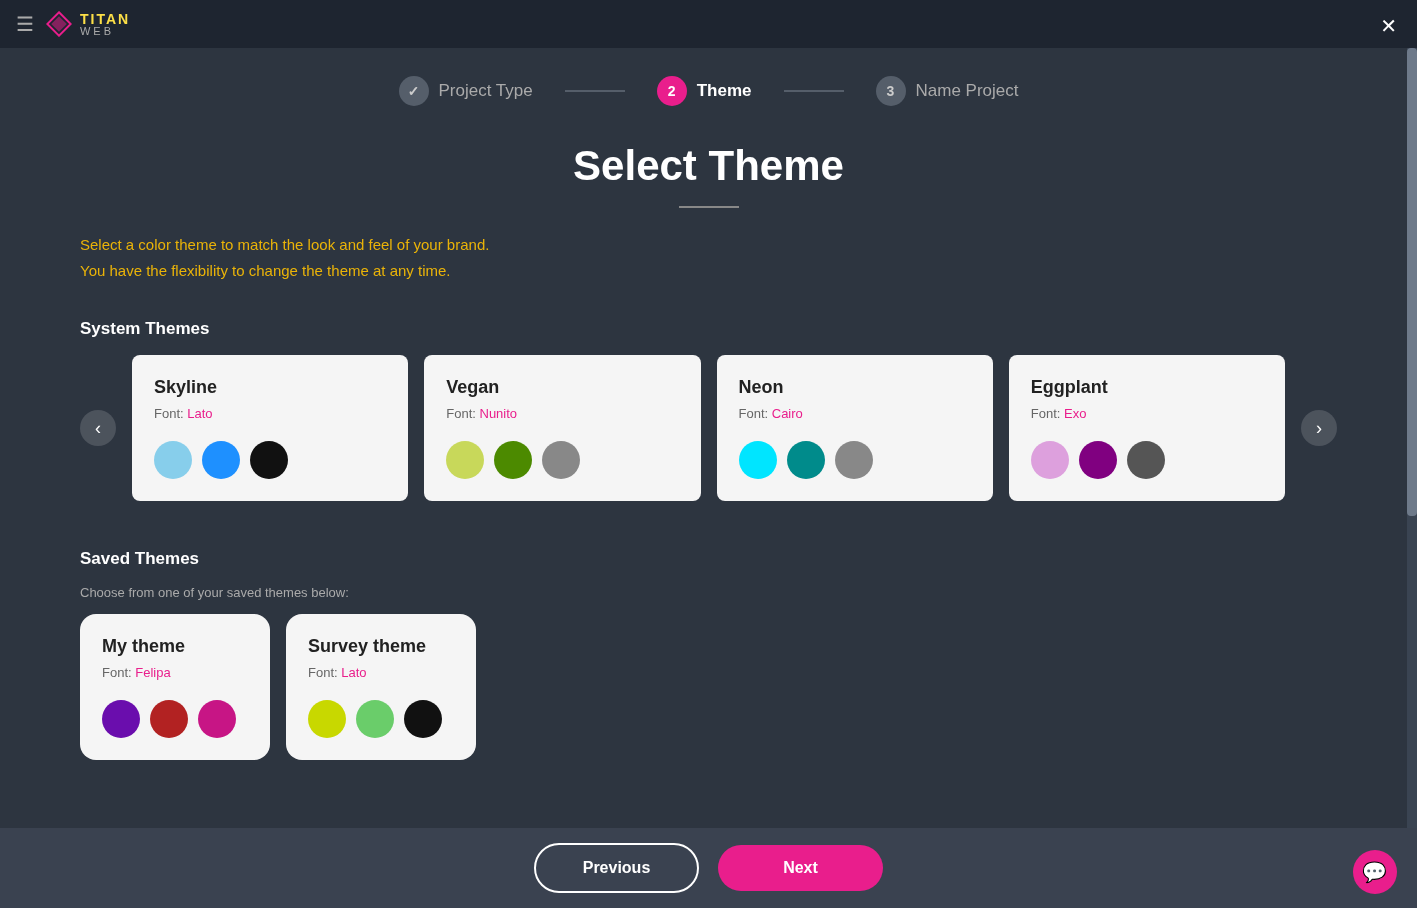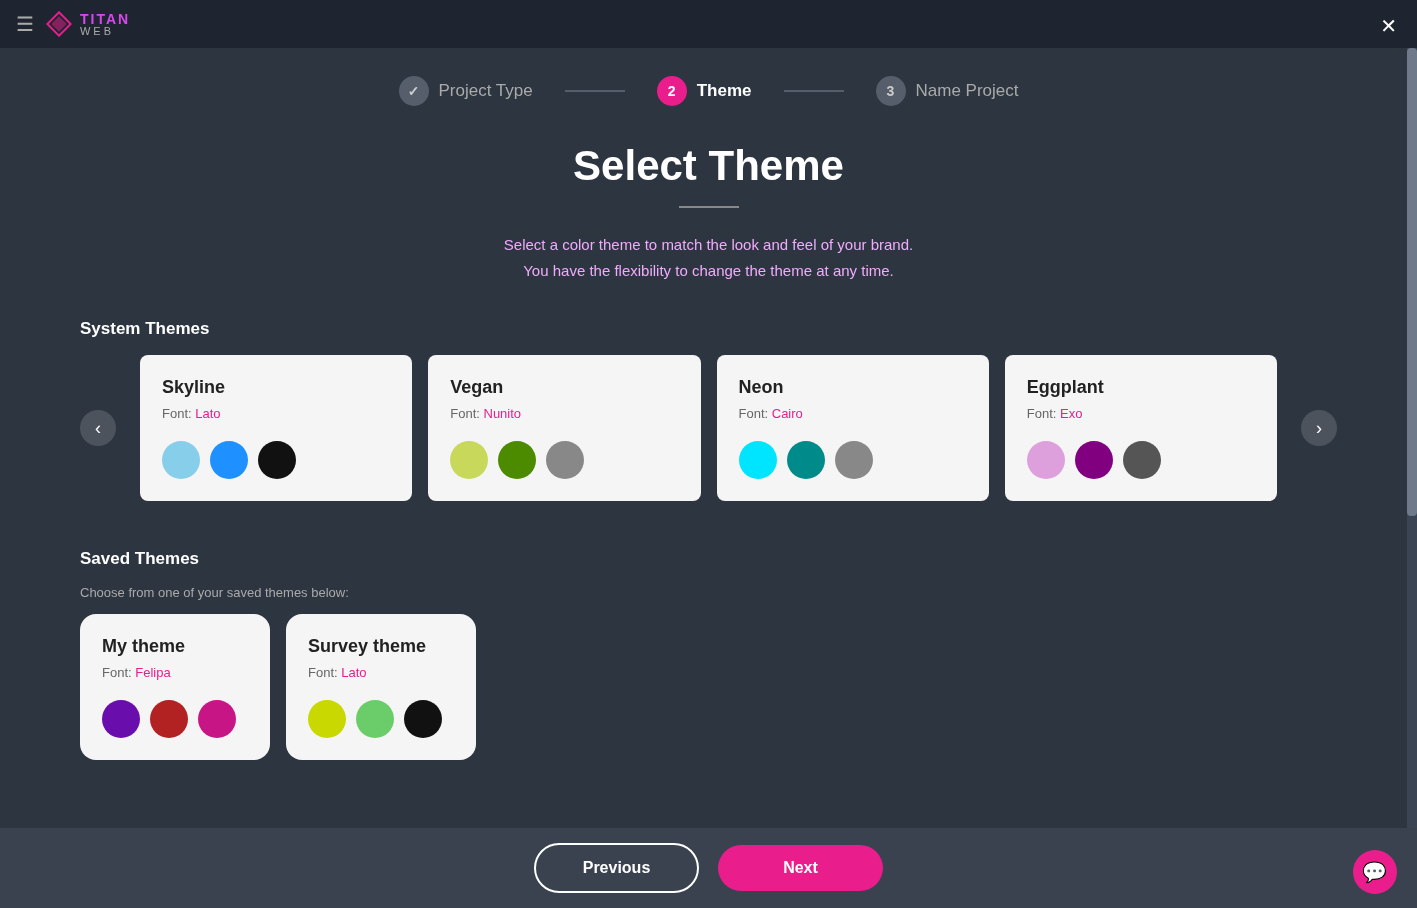--- a/index.html
+++ b/index.html
@@ -39,21 +39,21 @@
       height: 26px;
     }
     .logo-text {
       display: flex;
       flex-direction: column;
       line-height: 1;
     }
     .logo-title {
       font-size: 14px;
       font-weight: 700;
-      color: #d946ef;
+      color: #fde047;
       letter-spacing: 2px;
     }
     .logo-subtitle {
       font-size: 11px;
       color: #aaa;
       letter-spacing: 3px;
     }
 
     
     .close-btn {
@@ -165,22 +165,21 @@
       margin-top: 36px;
       margin-bottom: 16px;
     }
     .title-divider {
       width: 60px;
       height: 2px;
       background: #888;
       margin: 0 auto 24px auto;
     }
     .page-description {
-      text-align: center;
-      color: #f0abfc;
+      color: #eab308;
       font-size: 15px;
       line-height: 1.7;
       margin-bottom: 36px;
     }
 
     
     .section-title {
       font-size: 17px;
       font-weight: 700;
       color: #fff;
@@ -211,21 +210,21 @@
       color: #fff;
       font-size: 18px;
       flex-shrink: 0;
       border: none;
     }
     .cards-row {
       display: flex;
       gap: 16px;
       flex: 1;
       overflow: hidden;
-      margin: 0 24px;
+      margin: 0 16px;
     }
 
     .theme-card {
       background: #f5f5f5;
       border-radius: 8px;
       padding: 20px;
       flex: 1;
       min-width: 0;
       border: 2px solid transparent;
       cursor: pointer;

